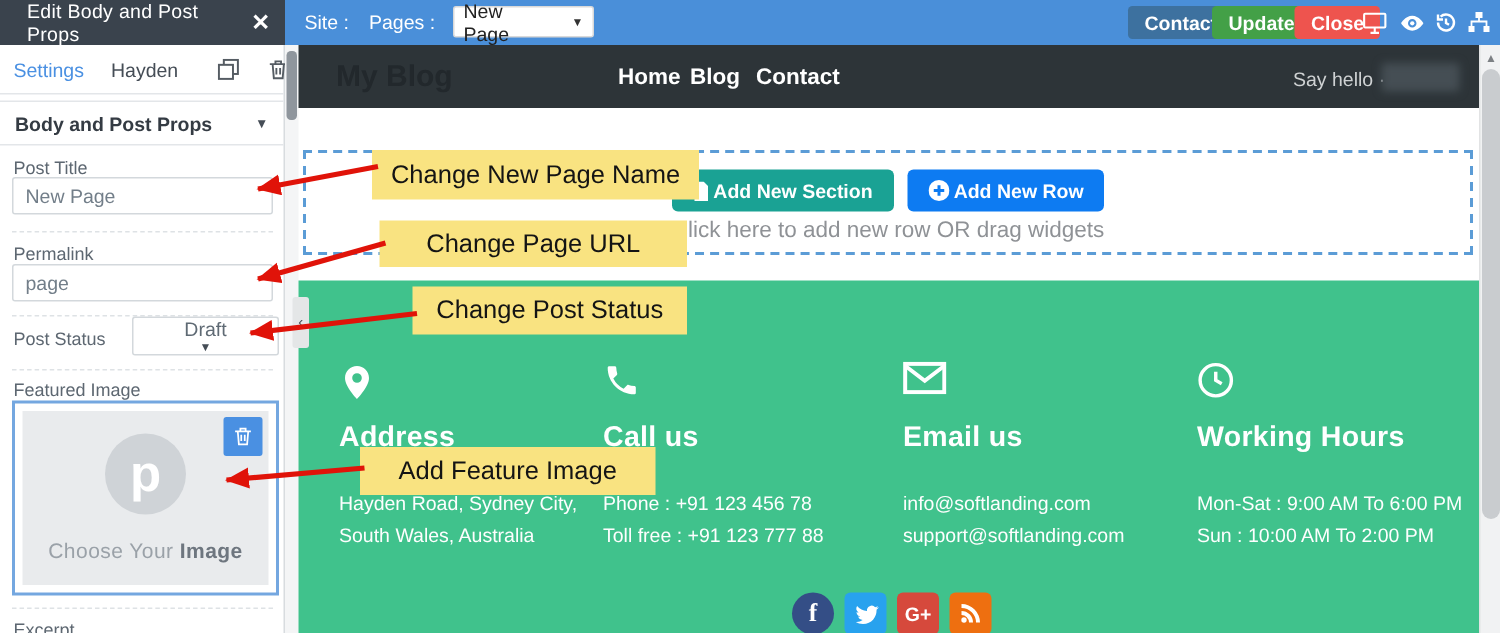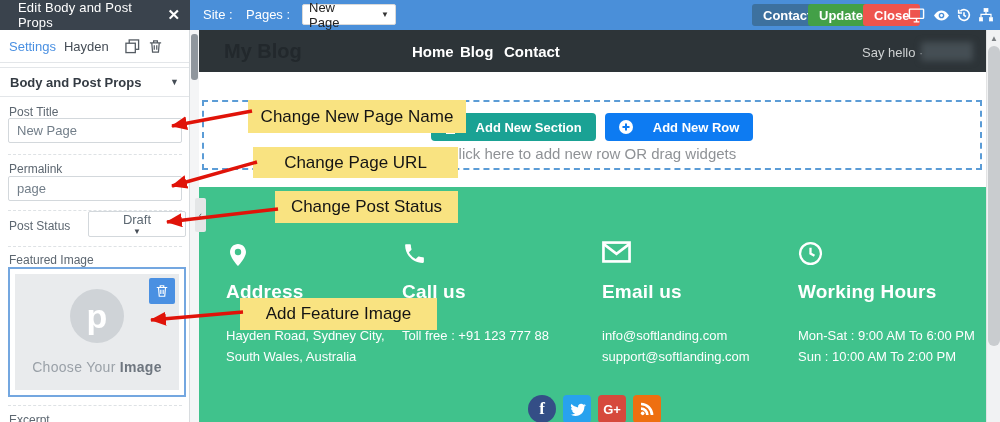--- a/index.html
+++ b/index.html
@@ -17,21 +17,21 @@
             display:flex; align-items:center; justify-content:center; padding:0 11px; cursor:pointer; }
   .tb-icon { width:18px; height:18px; display:flex; align-items:center; justify-content:center; }
 
   
   .sb-header { left:0; top:0; width:190px; height:30px; background:#3a434d; color:#fff;
                display:flex; align-items:center; justify-content:space-between; padding:0 10px 0 18px; }
   .sb-title { font-size:13px; font-weight:normal; letter-spacing:.2px; }
   .sb-close { font-size:15px; font-weight:bold; cursor:pointer; }
   .sidebar { left:0; top:30px; width:190px; height:392px; background:#fff; border-right:1px solid #d8dcdf; }
   .sb-tabs { position:absolute; left:0; top:0; width:100%; height:33px; border-bottom:1px solid #e3e6e9;
-             display:flex; align-items:center; gap:8px; padding-left:9px;text-align:right; }
+             display:flex; align-items:center; gap:18px; padding-left:9px;text-align:right; }
   .tab-settings { color:#4a90e2; font-size:13px; cursor:pointer; }
   .tab-options { color:#454d56; font-size:13px; cursor:pointer; }
   .sb-accordion { position:absolute; left:0; top:37px; width:100%; height:30px; border-top:1px solid #e3e6e9;
                   border-bottom:1px solid #e3e6e9; display:flex; align-items:center;
                   justify-content:space-between; padding:4px 10px; cursor:pointer; }
   .sb-accordion b { font-size:13px; color:#343b43; }
   .fld-label { font-size:12px; color:#5d6771; }
   .fld-input { background:#fff; border:1px solid #d3d8dc; border-radius:2px; font-size:13px;
                color:#727e89; display:flex; align-items:center; padding-left:8px; }
   .dashsep { border-top:1px dashed #dee2e5; height:0; }
@@ -52,21 +52,21 @@
   
   .site-header { left:199px; top:30px; width:787px; height:42px; background:#2d3438; }
   .site-title { position:absolute; left:25px; top:10px; font-size:20px; color:#22282c; font-weight:bold; }
   .nav-item { position:absolute; top:13px; font-size:15px; font-weight:bold; color:#fff; cursor:pointer; }
   .say-hello { position:absolute; left:663px; top:15px; font-size:13px; color:#cfd2d3; }
   .blur-box { position:absolute; left:722px; top:12px; width:52px; height:19px; background:#454e54;
               border-radius:2px; filter:blur(3px); }
   .drop-zone { left:202px; top:100px; width:780px; height:70px; border:2px dashed #5b9cd6; }
   .dz-buttons { position:absolute; left:0; top:11px; width:100%; display:flex; justify-content:center; gap:9px; }
   .dz-btn { height:28px; border-radius:4px; color:#fff; font-size:13px; font-weight:bold;
-            display:flex; align-items:center; gap:20px; padding:0 14px; cursor:pointer; }
+            display:flex; align-items:center; gap:3px; padding:0 14px; cursor:pointer; }
   .dz-hint { position:absolute; left:0; top:43px; width:100%; text-align:center; font-size:15px; color:#8f9296; }
 
   
   .green { left:199px; top:187px; width:787px; height:235px; background:#40c28c; }
   .collapse-tab { left:195px; top:198px; width:11px; height:34px; background:#e4e6e7; border-radius:2px;
                   display:flex; align-items:center; justify-content:center; font-size:10px; color:#4c545b; cursor:pointer; }
   .gcol { position:absolute; top:54px; width:190px; color:#fff; }
   .gcol .icon { height:30px; }
   .gcol h3 { margin-top:10px; font-size:19px; font-weight:bold; letter-spacing:.2px; }
   .gcol .line { font-size:13px; line-height:21px; color:#fdfefe; }
@@ -244,20 +244,21 @@
     </div>
 
     <div class="gcol" style="left:203px;">
       <div class="icon">
         <svg width="25" height="25" viewBox="0 0 24 24" fill="#fff">
             <path d="M6.6 10.8a15.1 15.1 0 0 0 6.6 6.6l2.2-2.2c.3-.3.7-.4 1-.2 1.1.4 2.3.6 3.6.6.6 0 1 .4 1 1V20c0 .6-.4 1-1 1C10.6 21 3 13.4 3 4c0-.6.4-1 1-1h3.5c.6 0 1 .4 1 1 0 1.2.2 2.4.6 3.6.1.3 0 .7-.2 1l-2.3 2.2z"></path>
           </svg>
       </div>
       <h3>Call us</h3>
       <div class="lines">
+        <div class="line">Phone : +91 123 456 78</div>
         <div class="line">Toll free : +91 123 777 88</div>
       </div>
     </div>
 
     <div class="gcol" style="left:403px;">
       <div class="icon">
         <svg width="29" height="22" viewBox="0 0 24 18" fill="none" stroke="#fff" stroke-width="2.2">
             <rect x="1.2" y="1.2" width="21.6" height="15.6"></rect>
             <path d="M1.5 2.5 12 10.5 22.5 2.5"></path>
           </svg>

